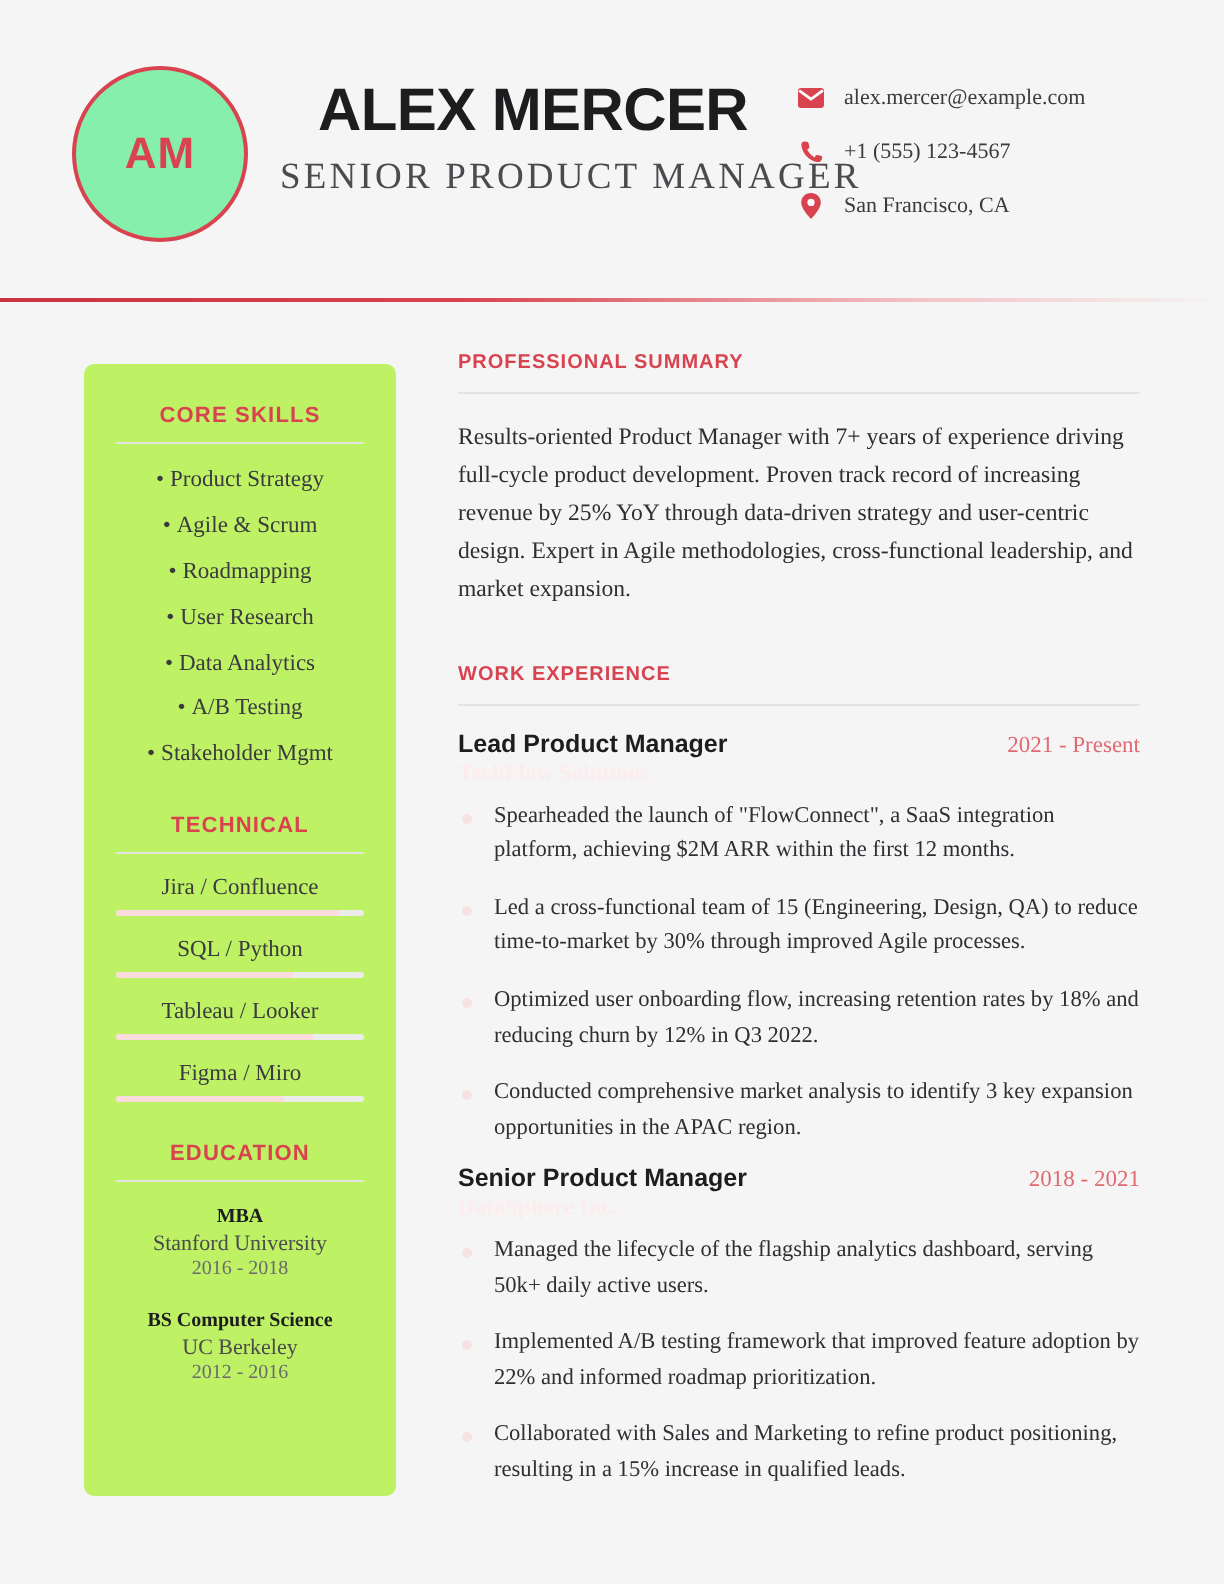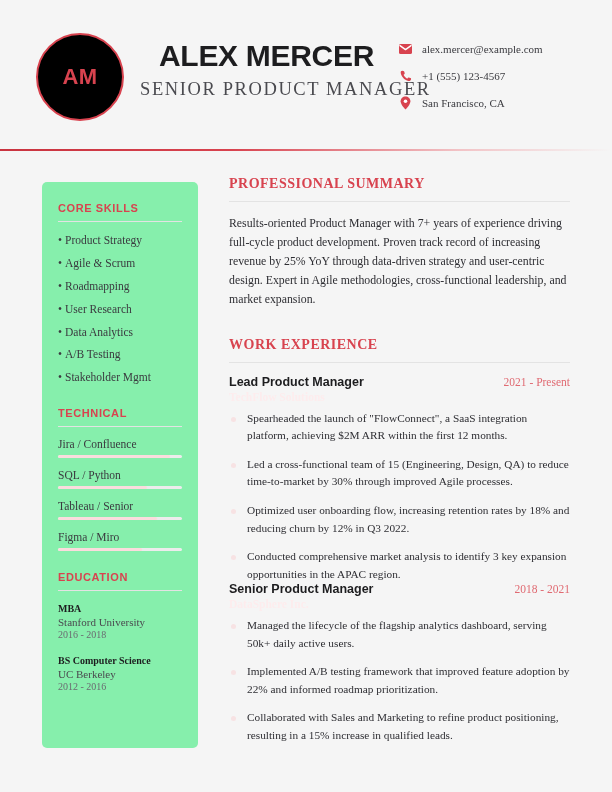--- a/index.html
+++ b/index.html
@@ -9,21 +9,21 @@
     font-family:"Liberation Serif", serif;
     overflow:hidden;
   }
   .page { position:relative; width:612px; height:792px; background:#f5f5f5; }
 
   
   .header { position:relative; height:137px; background:#f5f5f5; }
   .monogram {
     position:absolute; left:36px; top:33px;
     width:88px; height:88px; border-radius:50%;
-    border:2.2px solid #d8434f; background:#000000;
+    border:2.2px solid #d8434f; background:#86efac;
     display:flex; align-items:center; justify-content:center;
   }
   .monogram-text {
     font-family:"Liberation Sans", sans-serif;
     font-weight:bold; font-size:22px; color:#d8434f;
     letter-spacing:0.5px;
   }
   .name-block { position:absolute; left:140px; top:40px; }
   .full-name {
     font-family:"Liberation Sans", sans-serif;
@@ -51,22 +51,23 @@
 
   .accent-divider {
     position:absolute; left:0; top:149px; width:612px; height:2.2px;
     background:linear-gradient(to right, #c9333f 0%, #d8434f 38%, #f2c3c6 75%, rgba(245,245,245,0) 100%);
   }
 
   
   .sidebar {
     position:absolute; left:42px; top:182px;
     width:156px; height:566px;
-    background:#86efac; border-radius:5px;
+    background:#bef264; border-radius:5px;
     padding:20px 16px 0 16px;
+    text-align:center;
   }
   .side-heading {
     font-family:"Liberation Sans", sans-serif;
     font-weight:bold; font-size:11px; color:#d8434f;
     letter-spacing:0.6px;
   }
   .side-rule {
     height:1px; background:#e3e3e3;
     margin:7px 0 11px 0;
   }
@@ -90,22 +91,22 @@
     font-family:Liberation Serif, serif;
     font-weight:bold; font-size:10px; color:#1d1d1f;
     line-height:1.3;
   }
   .edu-school { font-size:11px; color:#4a4a4f; margin-top:1px; }
   .edu-years { font-size:10px; color:#6a6a70; margin-top:1px; }
 
   
   .main { position:absolute; left:229px; top:176px; width:341px; }
   .main-heading {
-    font-family:Liberation Serif, serif;
-    font-weight:bold; font-size:14px; color:#d8434f;
+    font-family:Liberation Sans, sans-serif;
+    font-weight:bold; font-size:10px; color:#d8434f;
     letter-spacing:0.5px;
   }
   .main-rule { height:1px; background:#e3e3e3; margin:9px 0 12px 0; }
 
   .summary-text {
     font-size:11.8px; color:#2e2e33; line-height:1.62;
   }
 
   .exp-section { margin-top:27px; }
   .exp-entry { position:relative; margin-bottom:6px; }
@@ -208,21 +209,21 @@
             <div class="tech-bar-fill" style="width: 90%;"></div>
           </div>
       </div>
       <div class="tech-item">
         <div class="tech-label">SQL / Python</div>
         <div class="tech-bar">
             <div class="tech-bar-fill" style="width: 72%;"></div>
           </div>
       </div>
       <div class="tech-item">
-        <div class="tech-label">Tableau / Senior</div>
+        <div class="tech-label">Tableau / Looker</div>
         <div class="tech-bar">
             <div class="tech-bar-fill" style="width: 80%;"></div>
           </div>
       </div>
       <div class="tech-item">
         <div class="tech-label">Figma / Miro</div>
         <div class="tech-bar">
             <div class="tech-bar-fill" style="width: 68%;"></div>
           </div>
       </div>

